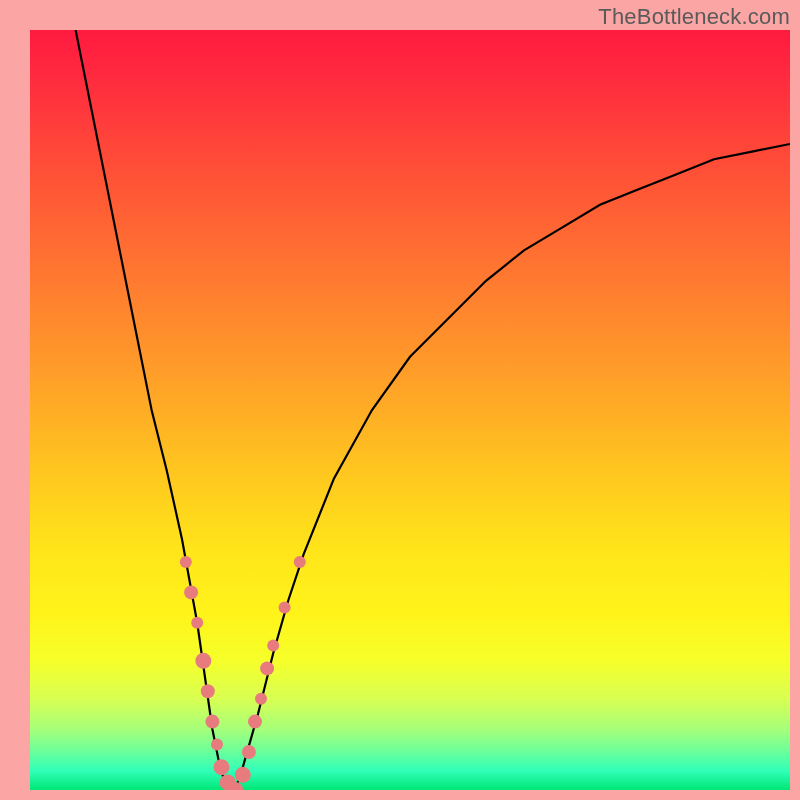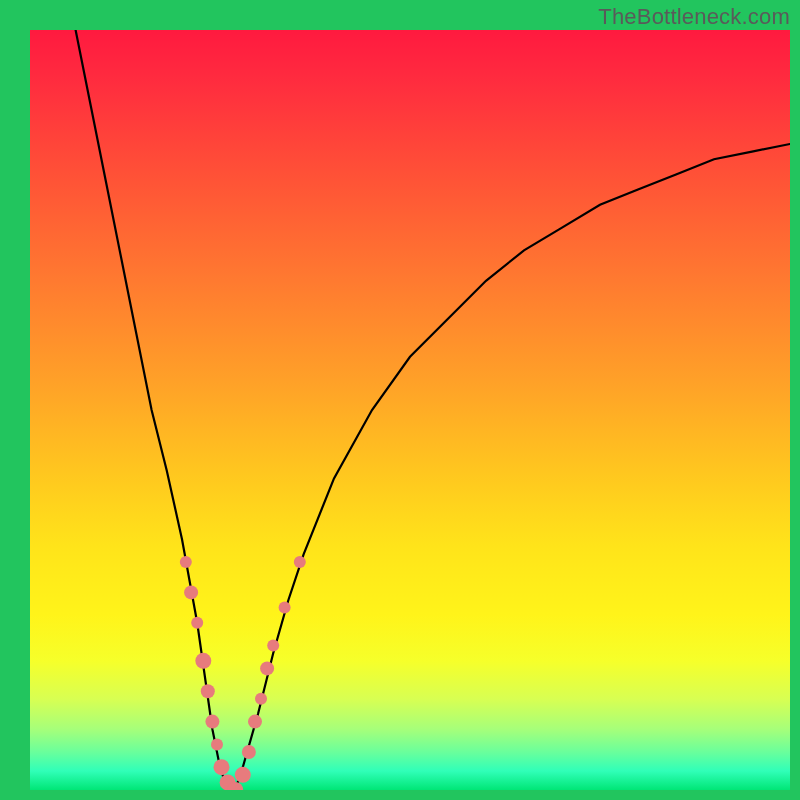--- a/index.html
+++ b/index.html
@@ -6,21 +6,21 @@
     margin: 0;
     padding: 0;
     width: 800px;
     height: 800px;
     overflow: hidden;
     font-family: Arial, Helvetica, sans-serif;
   }
   .frame {
     width: 800px;
     height: 800px;
-    background: #22c55e;
+    background: #fca5a5;
     position: relative;
   }
   .plot-area {
     position: absolute;
     left: 30px;
     top: 30px;
     width: 760px;
     height: 760px;
     background: linear-gradient(to bottom,
       #ff1a3f 0%,

